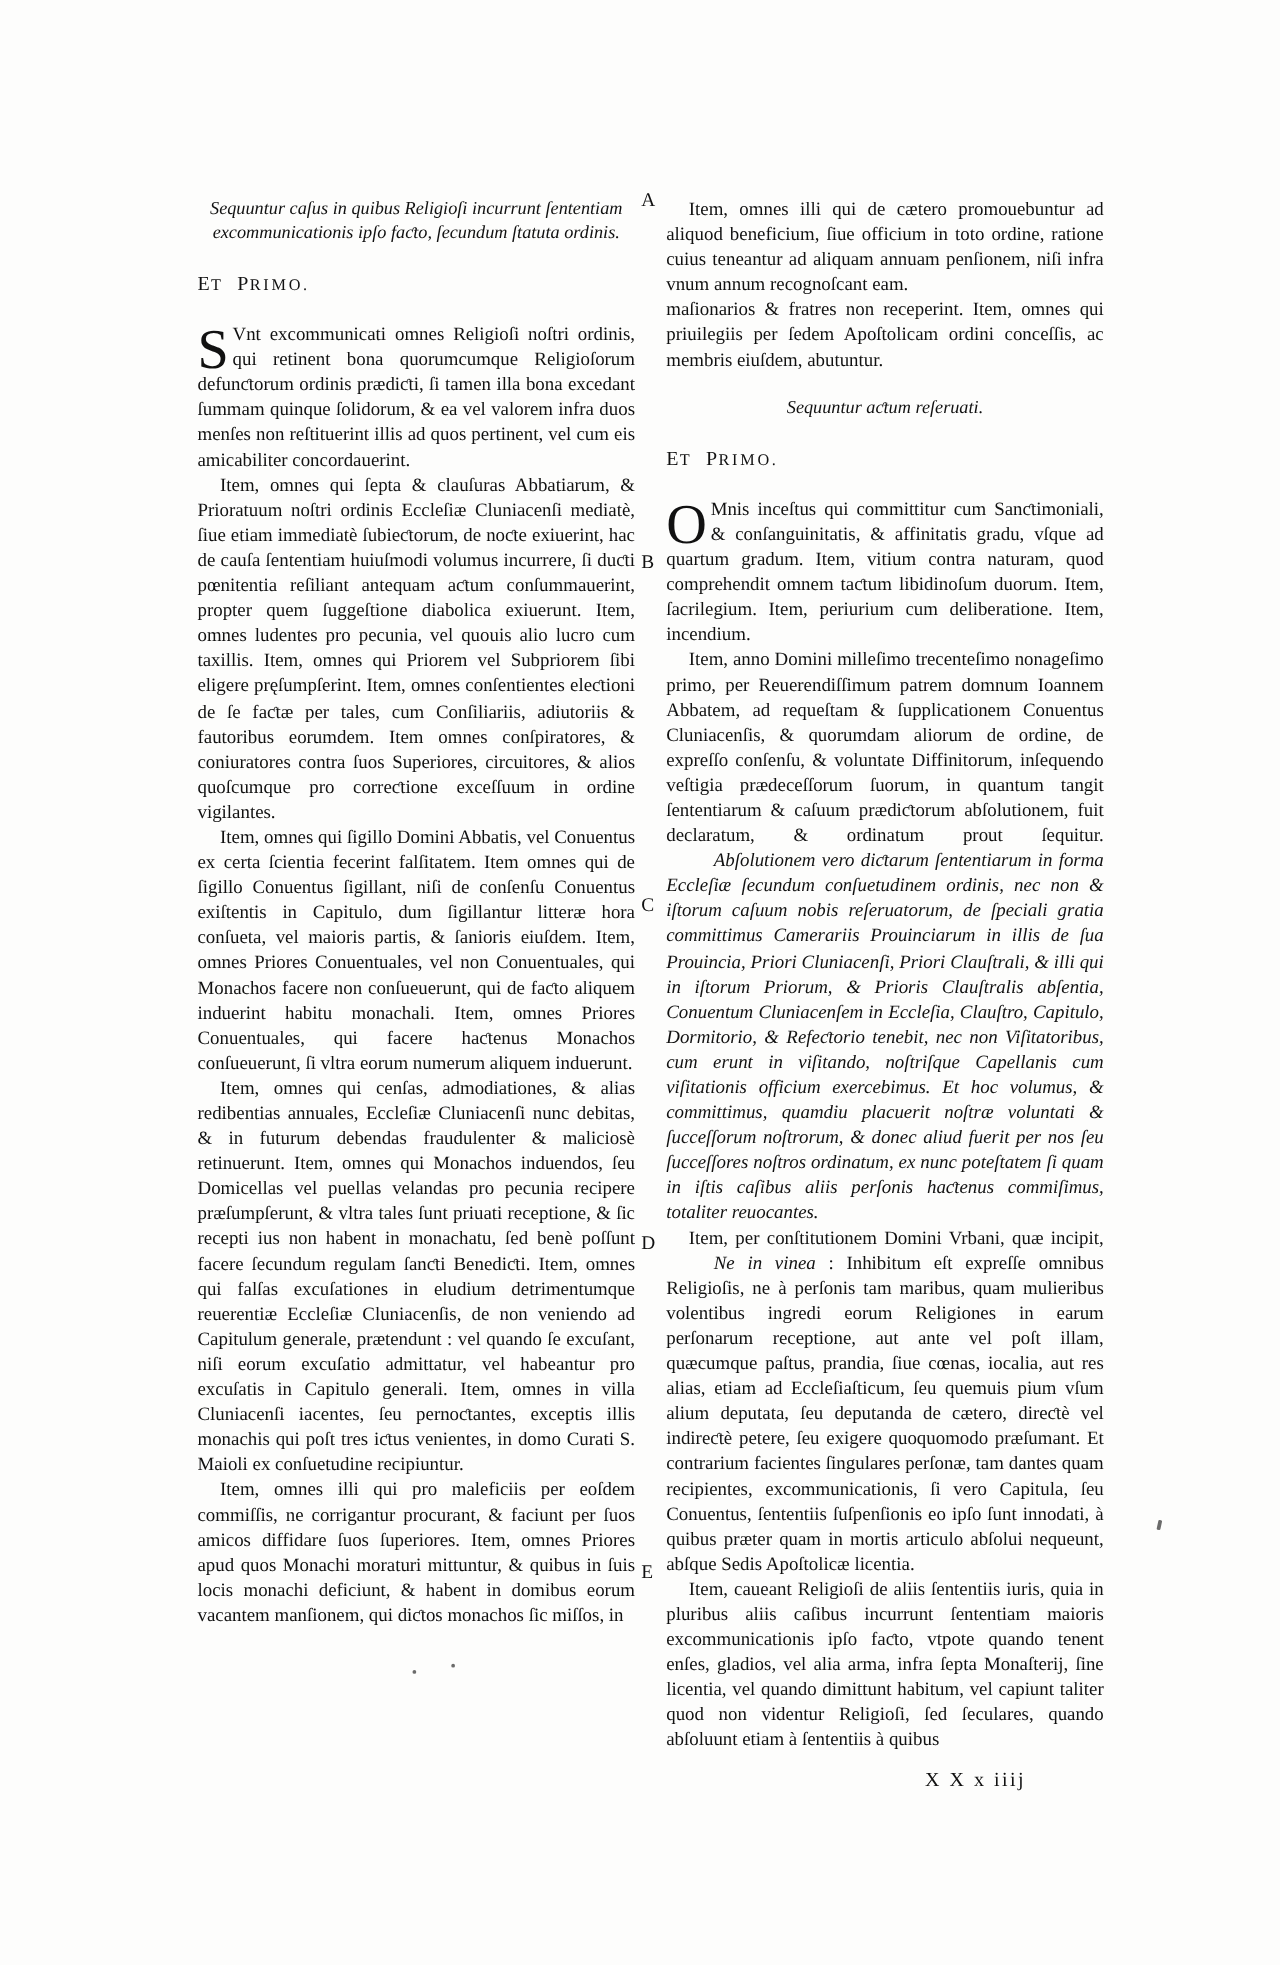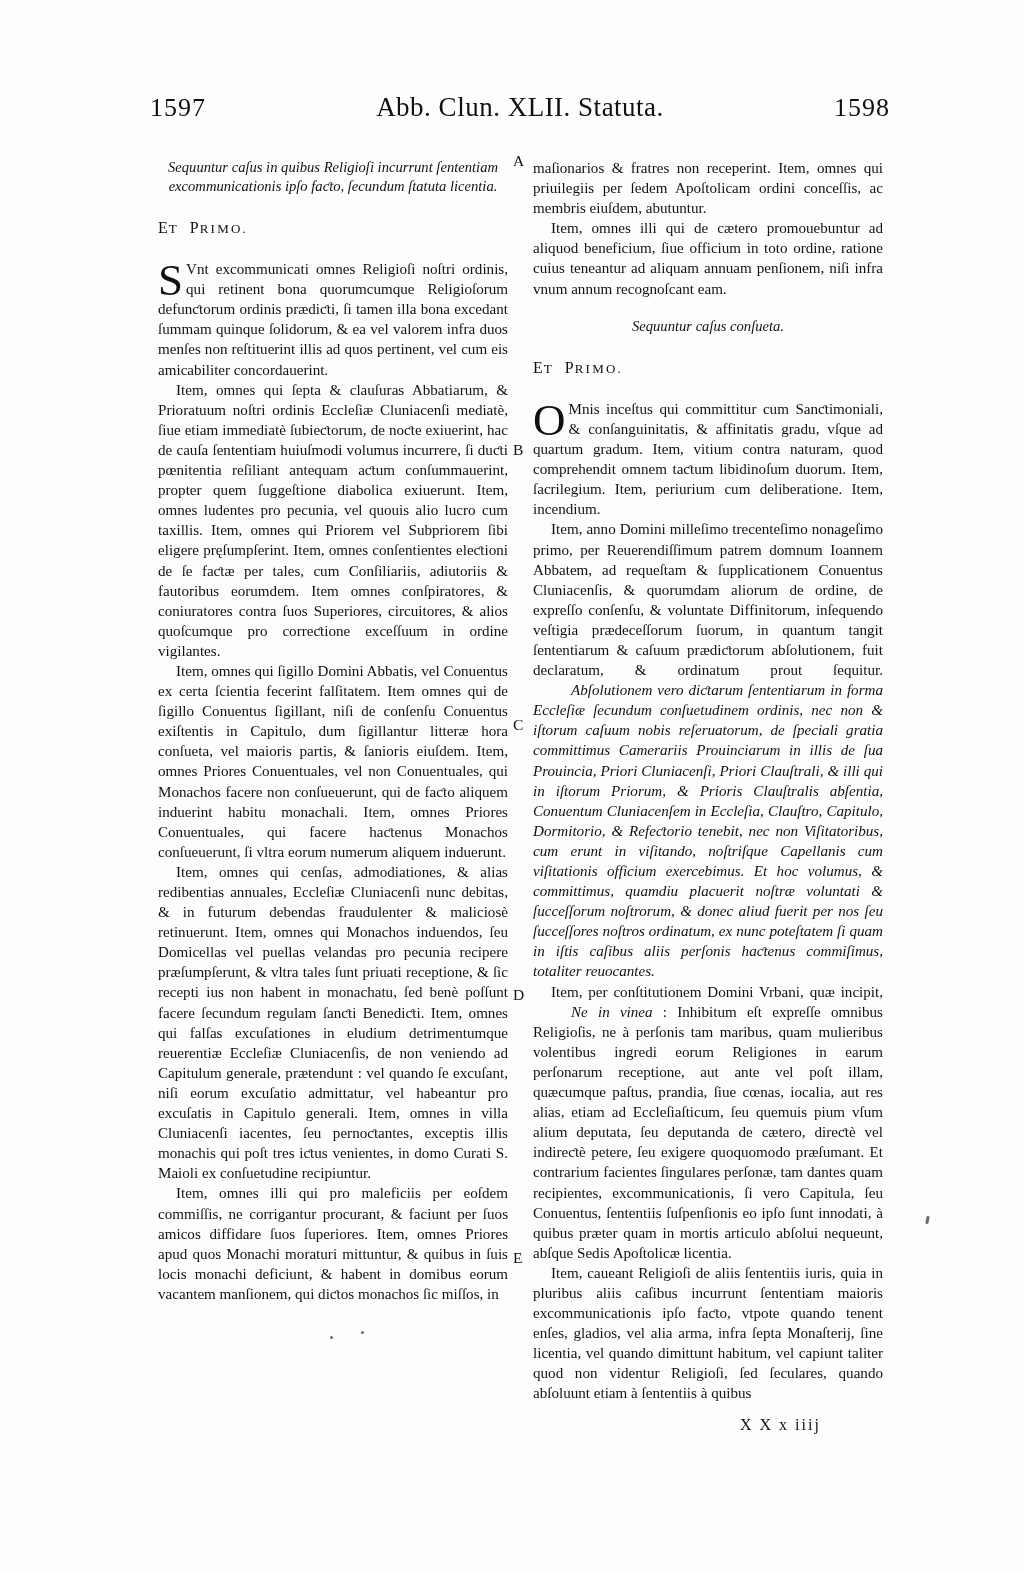--- a/index.html
+++ b/index.html
@@ -129,57 +129,52 @@
     background: #3a3a3a;
     border-radius: 50%;
     opacity: .75;
   }
 </style>
 </head>
 <body>
 
 <div class="page">
 
-  <div class="running-head">
-    <span class="folio">1597</span>
-    <span class="head-title">Abb. Clun. XLII. Statuta.</span>
-    <span class="folio">1598</span>
-  </div>
 
   <span class="marginal" style="left:513px; top:152px;">A</span>
   <span class="marginal" style="left:513px; top:441px;">B</span>
 
   <span class="marginal" style="left:513px; top:716px;">C</span>
   <span class="marginal" style="left:513px; top:986px;">D</span>
   <span class="marginal" style="left:513px; top:1249px;">E</span>
 
   <div class="col col-left">
 
-    <div class="section-head">Sequuntur caſus in quibus Religioſi incurrunt ſententiam excommunicationis ipſo faƈto, ſecundum ſtatuta licentia.</div>
+    <div class="section-head">Sequuntur caſus in quibus Religioſi incurrunt ſententiam excommunicationis ipſo faƈto, ſecundum ſtatuta ordinis.</div>
 
     <div class="et-primo">
       <span class="cap">E</span><span>T</span>&nbsp;&nbsp;<span class="cap">P</span><span>RIMO.</span>
     </div>
 
     <p class="dropcap-para">
       <span class="dropcap">S</span><span>Vnt excommunicati omnes Religioſi noſtri ordinis, qui retinent bona quorumcumque Religioſorum defunƈtorum ordinis prædiƈti, ſi tamen illa bona excedant ſummam quinque ſolidorum, &amp; ea vel valorem infra duos menſes non reſtituerint illis ad quos pertinent, vel cum eis amicabiliter concordauerint.</span>
     </p>
 
     <p class="body">Item, omnes qui ſepta &amp; clauſuras Abbatiarum, &amp; Prioratuum noſtri ordinis Eccleſiæ Cluniacenſi mediatè, ſiue etiam immediatè ſubieƈtorum, de noƈte exiuerint, hac de cauſa ſententiam huiuſmodi volumus incurrere, ſi duƈti pœnitentia reſiliant antequam aƈtum conſummauerint, propter quem ſuggeſtione diabolica exiuerunt. Item, omnes ludentes pro pecunia, vel quouis alio lucro cum taxillis. Item, omnes qui Priorem vel Subpriorem ſibi eligere pręſumpſerint. Item, omnes conſentientes eleƈtioni de ſe faƈtæ per tales, cum Conſiliariis, adiutoriis &amp; fautoribus eorumdem. Item omnes conſpiratores, &amp; coniuratores contra ſuos Superiores, circuitores, &amp; alios quoſcumque pro correƈtione exceſſuum in ordine vigilantes.</p>
     <p class="body">Item, omnes qui ſigillo Domini Abbatis, vel Conuentus ex certa ſcientia fecerint falſitatem. Item omnes qui de ſigillo Conuentus ſigillant, niſi de conſenſu Conuentus exiſtentis in Capitulo, dum ſigillantur litteræ hora conſueta, vel maioris partis, &amp; ſanioris eiuſdem. Item, omnes Priores Conuentuales, vel non Conuentuales, qui Monachos facere non conſueuerunt, qui de faƈto aliquem induerint habitu monachali. Item, omnes Priores Conuentuales, qui facere haƈtenus Monachos conſueuerunt, ſi vltra eorum numerum aliquem induerunt.</p>
     <p class="body">Item, omnes qui cenſas, admodiationes, &amp; alias redibentias annuales, Eccleſiæ Cluniacenſi nunc debitas, &amp; in futurum debendas fraudulenter &amp; maliciosè retinuerunt. Item, omnes qui Monachos induendos, ſeu Domicellas vel puellas velandas pro pecunia recipere præſumpſerunt, &amp; vltra tales ſunt priuati receptione, &amp; ſic recepti ius non habent in monachatu, ſed benè poſſunt facere ſecundum regulam ſanƈti Benediƈti. Item, omnes qui falſas excuſationes in eludium detrimentumque reuerentiæ Eccleſiæ Cluniacenſis, de non veniendo ad Capitulum generale, prætendunt : vel quando ſe excuſant, niſi eorum excuſatio admittatur, vel habeantur pro excuſatis in Capitulo generali. Item, omnes in villa Cluniacenſi iacentes, ſeu pernoƈtantes, exceptis illis monachis qui poſt tres iƈtus venientes, in domo Curati S. Maioli ex conſuetudine recipiuntur.</p>
     <p class="body">Item, omnes illi qui pro maleficiis per eoſdem commiſſis, ne corrigantur procurant, &amp; faciunt per ſuos amicos diffidare ſuos ſuperiores. Item, omnes Priores apud quos Monachi moraturi mittuntur, &amp; quibus in ſuis locis monachi deficiunt, &amp; habent in domibus eorum vacantem manſionem, qui diƈtos monachos ſic miſſos, in</p>
   </div>
 
   <div class="col col-right">
 
+    <p class="body">Item, omnes illi qui de cætero promouebuntur ad aliquod beneficium, ſiue officium in toto ordine, ratione cuius teneantur ad aliquam annuam penſionem, niſi infra vnum annum recognoſcant eam.</p>
     <p class="body noindent">maſionarios &amp; fratres non receperint. Item, omnes qui priuilegiis per ſedem Apoſtolicam ordini conceſſis, ac membris eiuſdem, abutuntur.</p>
-    <p class="body">Item, omnes illi qui de cætero promouebuntur ad aliquod beneficium, ſiue officium in toto ordine, ratione cuius teneantur ad aliquam annuam penſionem, niſi infra vnum annum recognoſcant eam.</p>
 
-    <div class="centered-italic">Sequuntur caſus conſueta.</div>
+    <div class="centered-italic">Sequuntur aƈtum reſeruati.</div>
 
     <div class="et-primo">
       <span class="cap">E</span><span>T</span>&nbsp;&nbsp;<span class="cap">P</span><span>RIMO.</span>
     </div>
 
     <p class="dropcap-para">
       <span class="dropcap">O</span><span>Mnis inceſtus qui committitur cum Sanƈtimoniali, &amp; conſanguinitatis, &amp; affinitatis gradu, vſque ad quartum gradum. Item, vitium contra naturam, quod comprehendit omnem taƈtum libidinoſum duorum. Item, ſacrilegium. Item, periurium cum deliberatione. Item, incendium.</span>
     </p>
 
     <p class="body"><span>Item, anno Domini milleſimo trecenteſimo nonageſimo primo, per Reuerendiſſimum patrem domnum Ioannem Abbatem, ad requeſtam &amp; ſupplicationem Conuentus Cluniacenſis, &amp; quorumdam aliorum de ordine, de expreſſo conſenſu, &amp; voluntate Diffinitorum, inſequendo veſtigia prædeceſſorum ſuorum, in quantum tangit ſententiarum &amp; caſuum prædiƈtorum abſolutionem, fuit declaratum, &amp; ordinatum prout ſequitur. </span><span class="it">Abſolutionem vero diƈtarum ſententiarum in forma Eccleſiæ ſecundum conſuetudinem ordinis, nec non &amp; iſtorum caſuum nobis reſeruatorum, de ſpeciali gratia committimus Camerariis Prouinciarum in illis de ſua Prouincia, Priori Cluniacenſi, Priori Clauſtrali, &amp; illi qui in iſtorum Priorum, &amp; Prioris Clauſtralis abſentia, Conuentum Cluniacenſem in Eccleſia, Clauſtro, Capitulo, Dormitorio, &amp; Refeƈtorio tenebit, nec non Viſitatoribus, cum erunt in viſitando, noſtriſque Capellanis cum viſitationis officium exercebimus. Et hoc volumus, &amp; committimus, quamdiu placuerit noſtræ voluntati &amp; ſucceſſorum noſtrorum, &amp; donec aliud fuerit per nos ſeu ſucceſſores noſtros ordinatum, ex nunc poteſtatem ſi quam in iſtis caſibus aliis perſonis haƈtenus commiſimus, totaliter reuocantes.</span></p>

